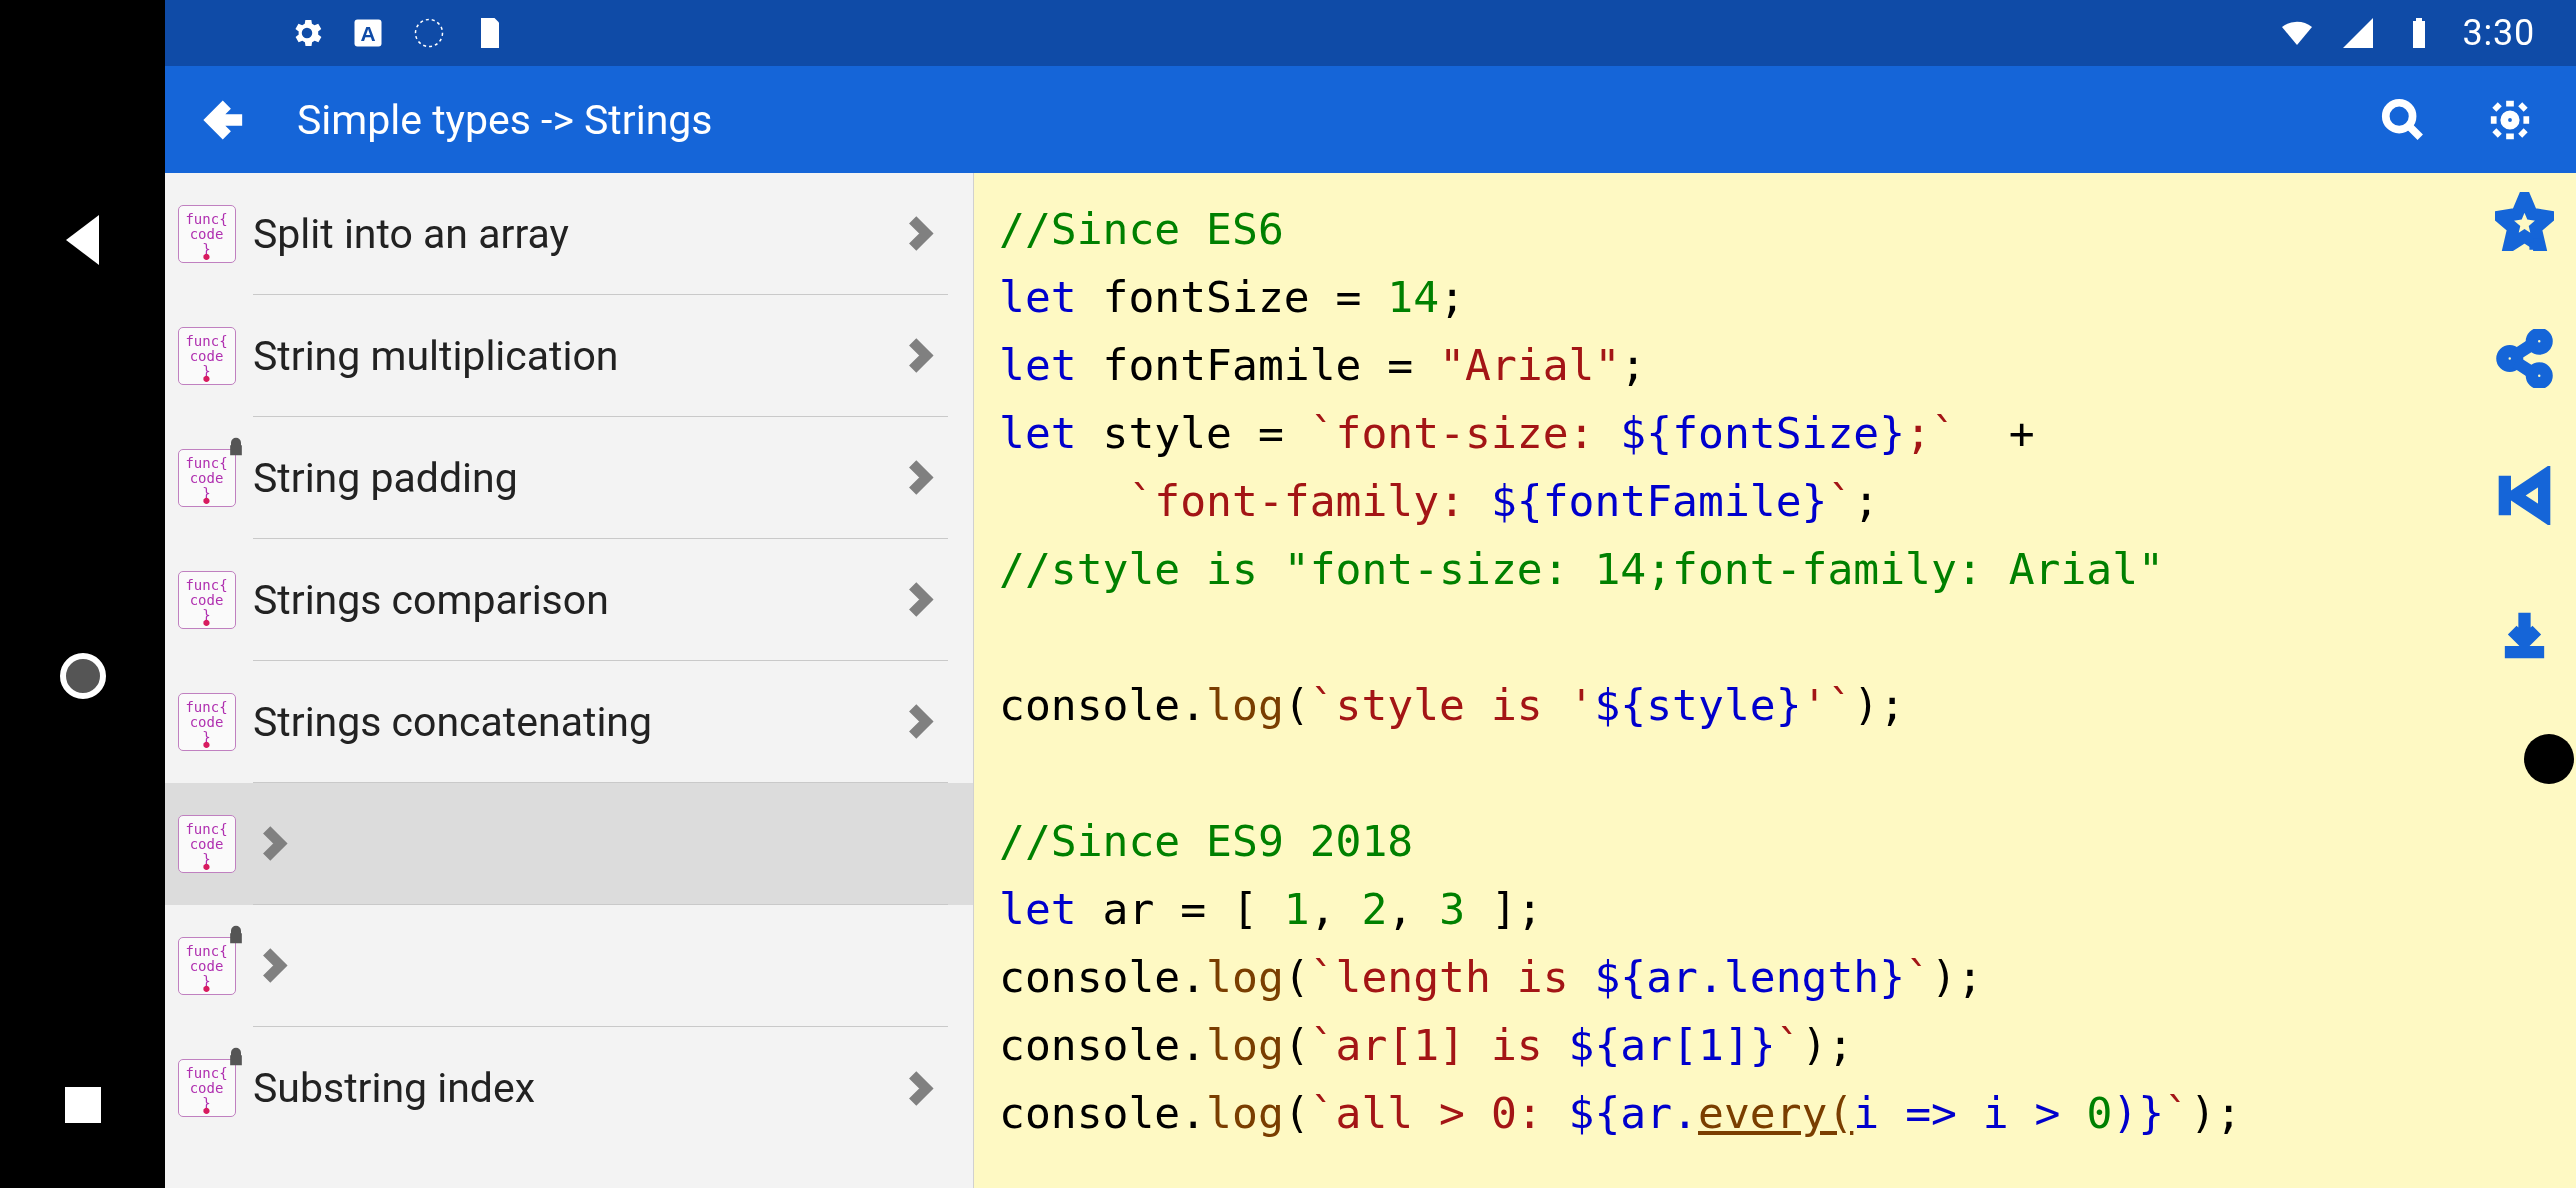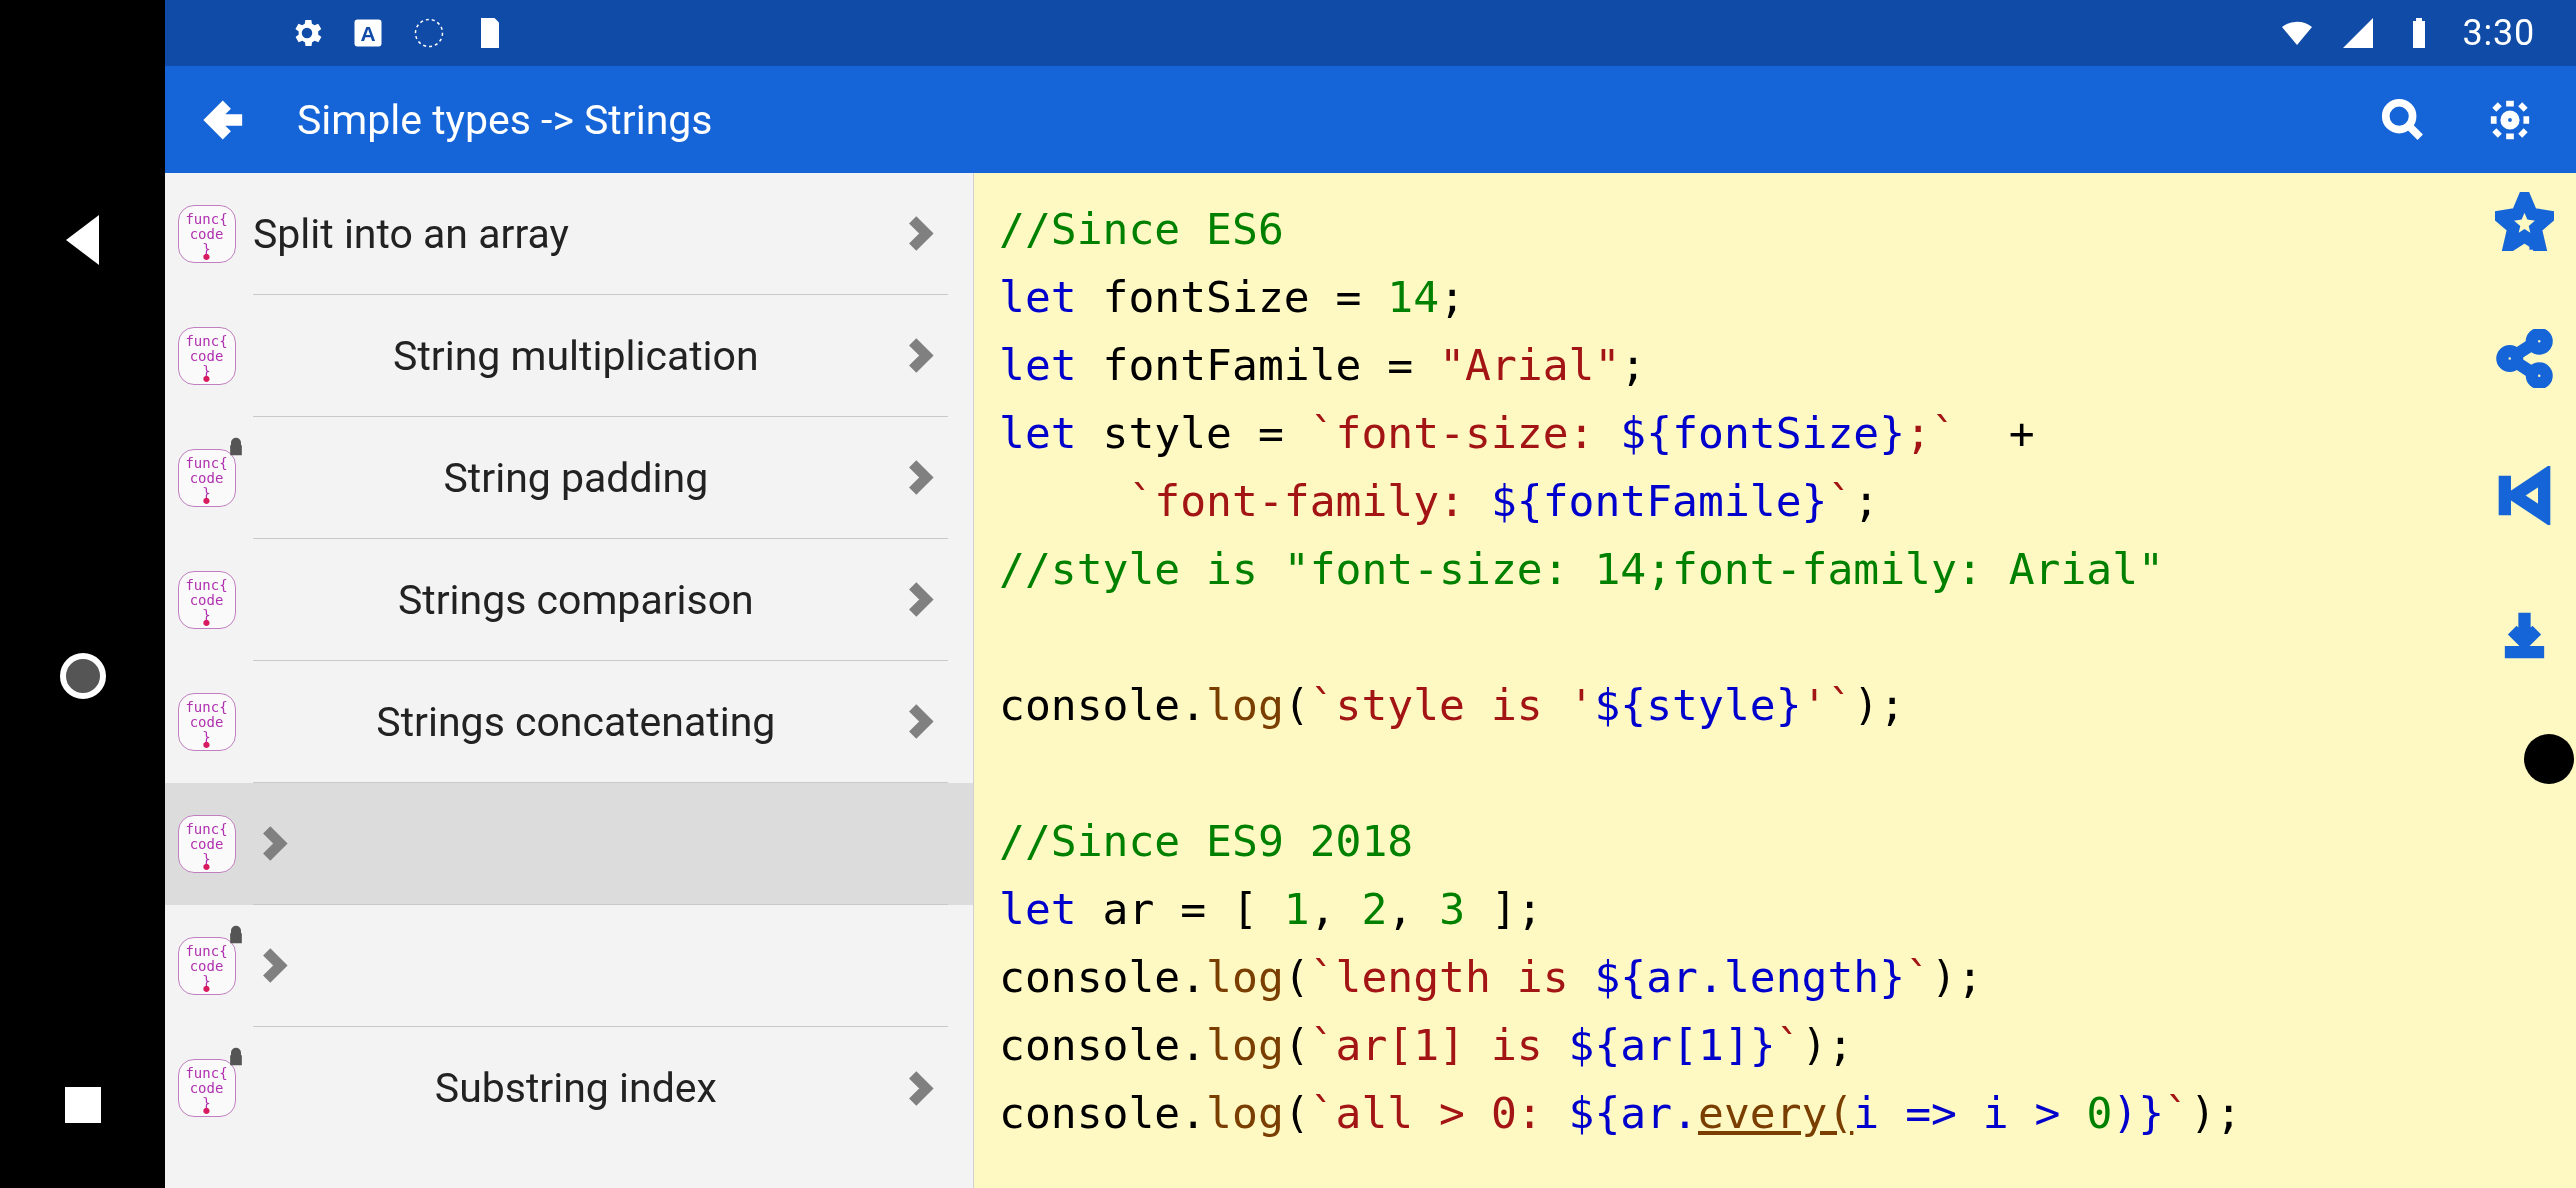--- a/index.html
+++ b/index.html
@@ -31,25 +31,25 @@
   .appbar-ico { width: 66px; height: 66px; display: flex; align-items: center; justify-content: center; }
   .appbar-ico svg { width: 46px; height: 46px; stroke: #fff; stroke-width: 4; fill: none; }
 
   
   .body { flex: 1; display: flex; overflow: hidden; }
 
   
   .sidebar { width: 809px; background: #f3f3f3; border-right: 0.8px solid #d0d0d0; display: flex; flex-direction: column; overflow: hidden; }
   .list-item { display: flex; align-items: center; height: 122px; padding: 0 25px 0 10px; position: relative; }
   .list-item.selected { background: #dcdcdc; }
-  .list-item + .list-item .li-label { border-top: 0; text-align: center; }
+  .list-item + .list-item .li-label { border-top: 0; }
   .li-sep-wrap { flex: 1; display: flex; align-items: center; height: 100%; border-bottom: 1.7px solid #c9c9c9; margin-left: 15px; padding-right: 8.3px; }
   .list-item:last-child .li-sep-wrap { border-bottom: none; }
   .li-icon { width: 63px; height: 63px; display: flex; align-items: center; justify-content: center; position: relative; }
-  .li-icon .badge { width: 58px; height: 58px; border-radius: 16px; border: 0.8px solid #c080c0; background: #fafafa; display: flex; flex-direction: column; align-items: center; justify-content: center; font-family: monospace; font-size: 14px; line-height: 15px; color: #b030b0; position: relative; }
+  .li-icon .badge { width: 58px; height: 58px; border-radius: 5px; border: 0.8px solid #c080c0; background: #fafafa; display: flex; flex-direction: column; align-items: center; justify-content: center; font-family: monospace; font-size: 14px; line-height: 15px; color: #b030b0; position: relative; }
   .li-icon .badge::after { content: "•"; color: #d81b60; font-size: 21.5px; position: absolute; bottom: -2.5px; left: 50%; transform: translateX(-50%); }
   .li-lock { position: absolute; top: -10px; right: -8.3px; width: 20px; height: 20px; }
   .li-lock svg { width: 20px; height: 20px; fill: #555; }
   .li-label { font-size: 41px; color: #222; flex: 1; }
   .li-chevron { width: 41px; height: 41px; }
   .li-chevron svg { width: 41px; height: 41px; stroke: #808080; stroke-width: 6; fill: none; }
 
   
   .content { flex: 1; position: relative; background: #fef9c3; }
   .code { font-family: "DejaVu Sans Mono", Menlo, Consolas, monospace; font-size: 43px; line-height: 68px; padding: 21.5px 99px 0 25px; white-space: pre; color: #000; }

